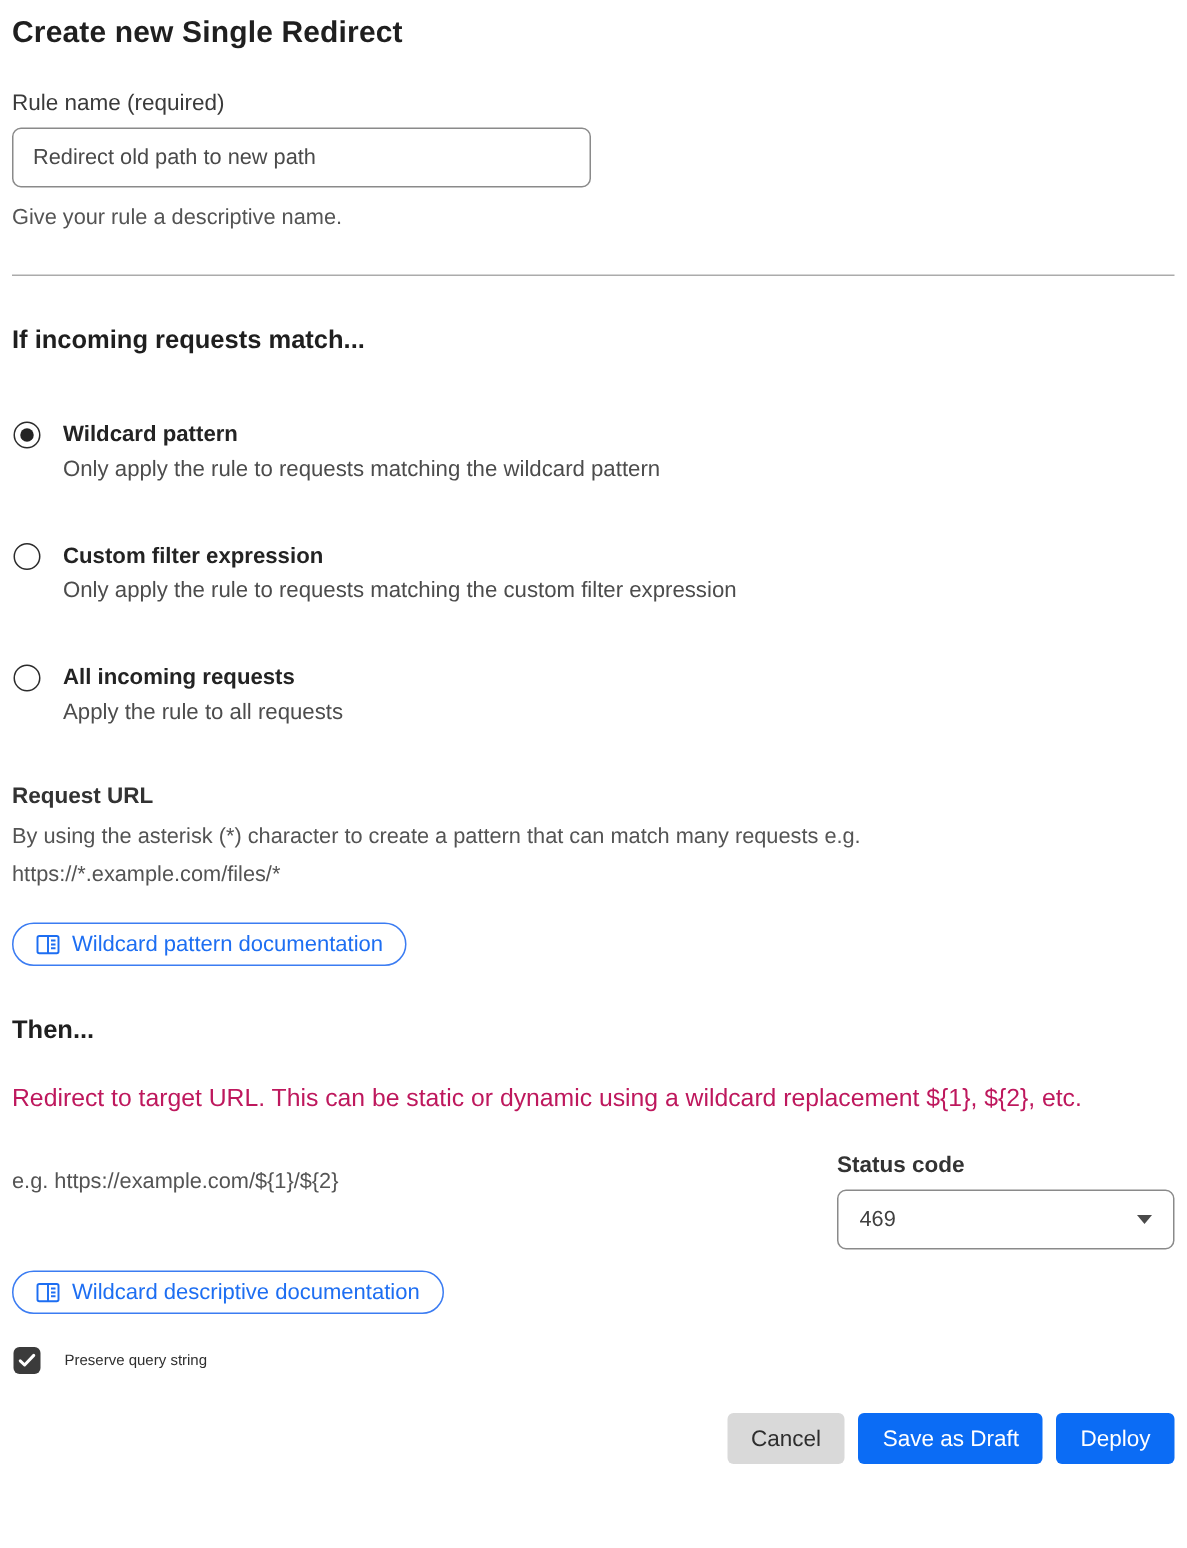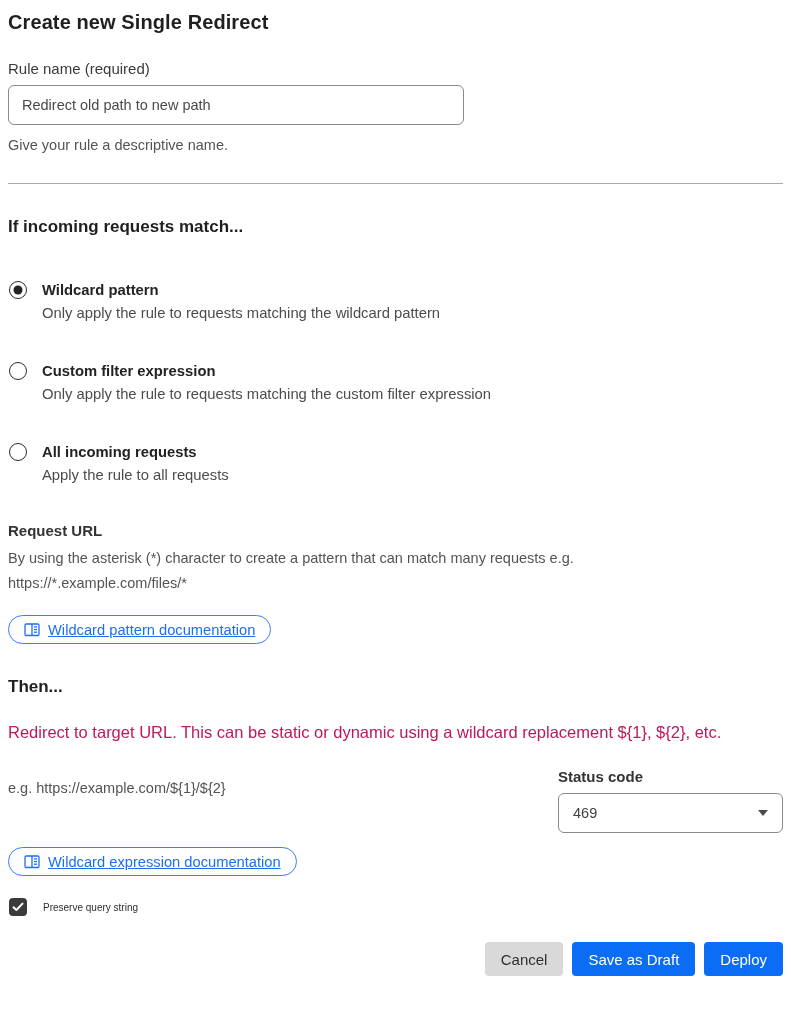--- a/index.html
+++ b/index.html
@@ -15,21 +15,21 @@
   .field-label { font-size: 15px; color: #3a3a3a; margin-top: 26px; }
   .field-label.semibold { font-weight: bold; color: #333; }
 
   input.text-input {
     display: block; margin-top: 8px; height: 40px;
     border: 1px solid #8a8a8a; border-radius: 6px;
     padding: 0 13px; font-size: 14.5px; color: #4a4a4a;
     font-family: "Liberation Sans", "DejaVu Sans", sans-serif;
     background: #fff; outline: none; width: 100%;
   }
-  input.rule-name-width { width: 456px; }
+  input.rule-name-width { width: 386px; }
 
   .helper { font-size: 14.5px; color: #545454; margin-top: 8px; line-height: 25px; }
 
   hr.divider { border: none; border-top: 1px solid #ababab; margin-top: 25px; }
 
   h2.section-heading { font-size: 17px; font-weight: bold; color: #1f1f1f; margin-top: 33px; }
 
   .radio-group { margin-top: 42px; }
   .radio-item { display: flex; margin-bottom: 35px; cursor: pointer; }
   .radio-circle {
@@ -44,21 +44,20 @@
   .radio-texts { margin-left: 15px; }
   .radio-label { font-size: 14.8px; font-weight: bold; color: #232323; line-height: 22px; }
   .radio-desc { font-size: 14.8px; color: #4c4c4c; line-height: 24px; }
 
   .doc-button {
     display: inline-flex; align-items: center; gap: 8px;
     margin-top: 19px; height: 29px; padding: 0 15px;
     border: 1px solid #3b7cf2; border-radius: 15px; background: #fff;
     color: #1d6ef2; font-size: 14.7px; cursor: pointer;
     font-family: "Liberation Sans", "DejaVu Sans", sans-serif;
-    text-decoration: underline;
   }
   .doc-button svg { display: block; }
 
   .then-desc { margin-top: 26px; font-size: 16.5px; color: #be185d; }
 
   .target-row { display: flex; margin-top: 26px; gap: 8px; }
   .target-col { width: 542px; flex: none; }
   .status-col { flex: 1; }
   .target-row .field-label { margin-top: 0; }
 
@@ -171,21 +170,21 @@
     <button class="doc-button" style="margin-top:14px;">
       <span>
         <svg width="16" height="14" viewBox="0 0 16 14" fill="none" stroke="#1d6ef2" stroke-width="1.3">
           <rect x="1" y="1" width="14" height="11.5" rx="1.2"></rect>
           <line x1="8" y1="1" x2="8" y2="12.5"></line>
           <line x1="10" y1="4" x2="13" y2="4"></line>
           <line x1="10" y1="6.6" x2="13" y2="6.6"></line>
           <line x1="10" y1="9.2" x2="13" y2="9.2"></line>
         </svg>
       </span>
-      <span>Wildcard expression documentation</span>
+      <span>Wildcard descriptive documentation</span>
     </button>
   </div>
 
   <div class="checkbox-row">
     <span class="checkbox-box">
       <svg width="12" height="10" viewBox="0 0 12 10" fill="none">
         <path d="M1.5 5.2 L4.4 8 L10.5 1.6" stroke="#fff" stroke-width="2" stroke-linecap="round" stroke-linejoin="round"></path>
       </svg>
     </span>
     <span class="checkbox-label">Preserve query string</span>

